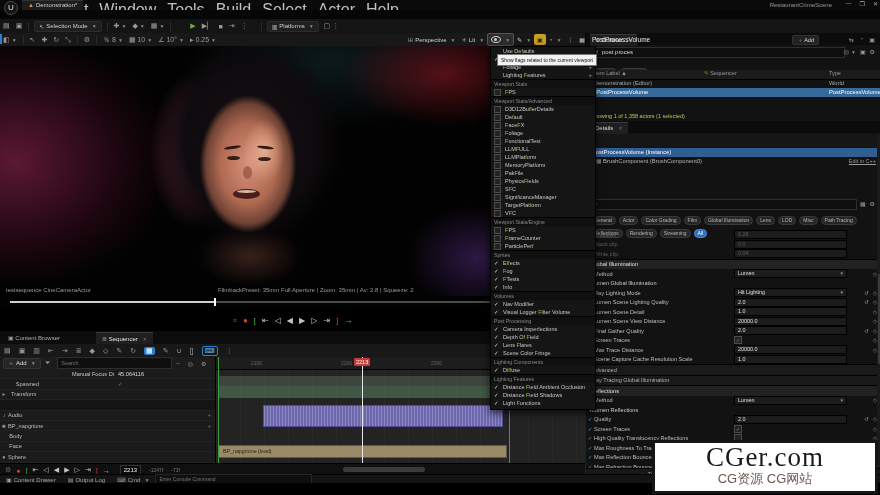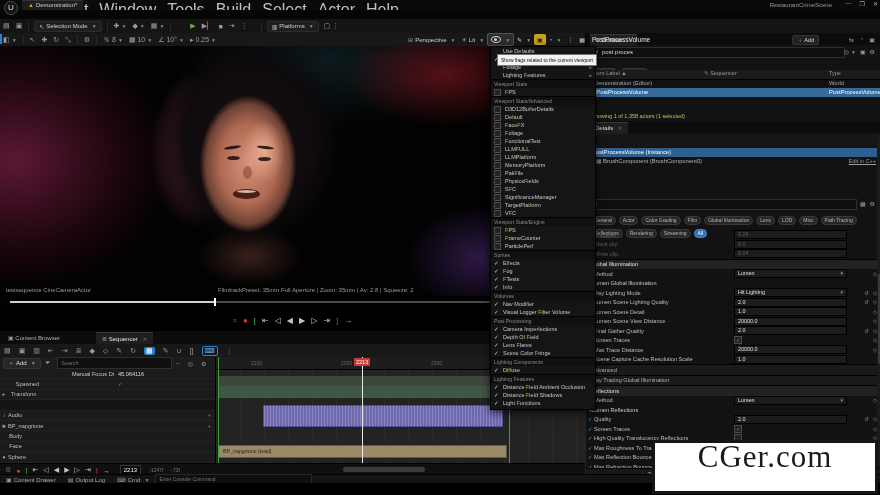--- a/index.html
+++ b/index.html
@@ -174,21 +174,21 @@
   
   #statusbar{left:0;top:474px;width:880px;height:9px;background:#141414;border-top:1px solid #000;
              display:flex;align-items:center;font-size:6px;color:#a8a8a8;}
   #statusbar .sb{display:flex;align-items:center;gap:2px;margin:0 6px;}
   #console-input{width:150px;height:7px;background:#0f0f0f;border:1px solid #262626;font-size:5px;color:#555;
                  line-height:7px;padding-left:3px;}
   #blackband{left:0;top:483px;width:880px;height:12px;background:#000;}
   
   #watermark{left:652px;top:440px;width:220px;height:48px;background:#fff;border:3px solid #151515;z-index:60;
              text-align:center;}
-  #wm1{font-family:"Liberation Serif",serif;font-size:31px;line-height:28px;color:#1a1a1a;letter-spacing:1px;}
+  #wm1{font-family:"Liberation Serif",serif;font-size:27px;line-height:28px;color:#1a1a1a;letter-spacing:1px;}
   #wm2{font-size:13px;line-height:15px;color:#6b5550;font-family:"Liberation Sans",sans-serif;}
 </style>
 </head>
 <body>
 
 <div id="app">
 
   <div class="abs" id="titlebar"></div>
   <div class="abs" id="ue-logo">U</div>
   <div class="abs" id="menu-items">
@@ -820,14 +820,15 @@
         <div class="sm-item">
           <span class="sm-check">✓</span>
           <span class="sm-label"><span>L</span><span>i</span><span>g</span><span>h</span><span>t</span><span> </span><span class="hl">F</span><span>u</span><span>n</span><span>c</span><span>t</span><span>i</span><span>o</span><span>n</span><span>s</span></span>
         </div>
       </div>
     </div>
   <div class="abs" id="tooltip">Show flags related to the current viewport</div>
 
   <div class="abs" id="watermark">
     <div id="wm1">CGer.com</div>
+    <div id="wm2">CG资源 CG网站</div>
   </div>
 </div>
 
 </body></html>

